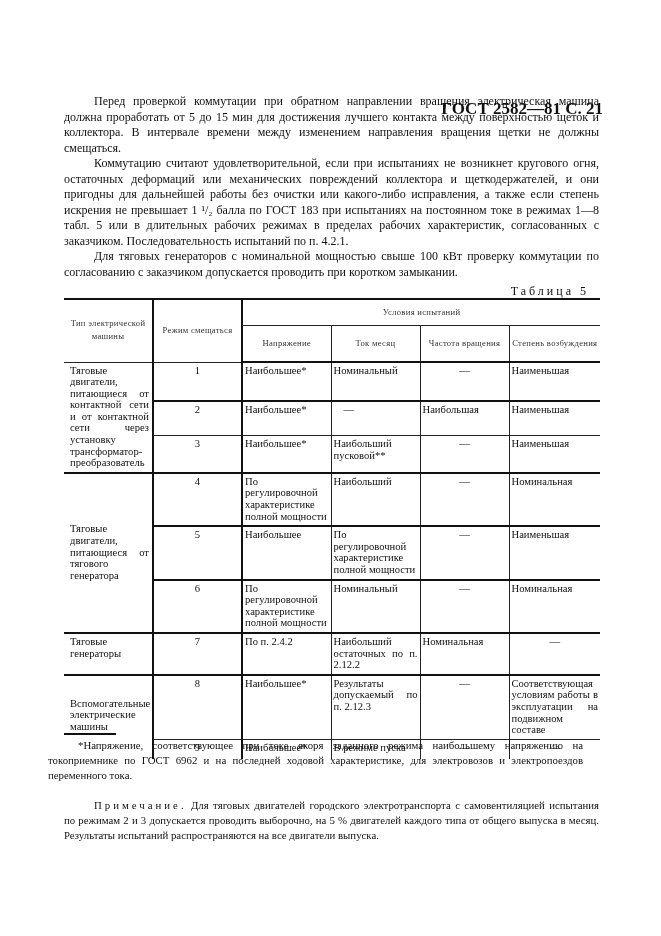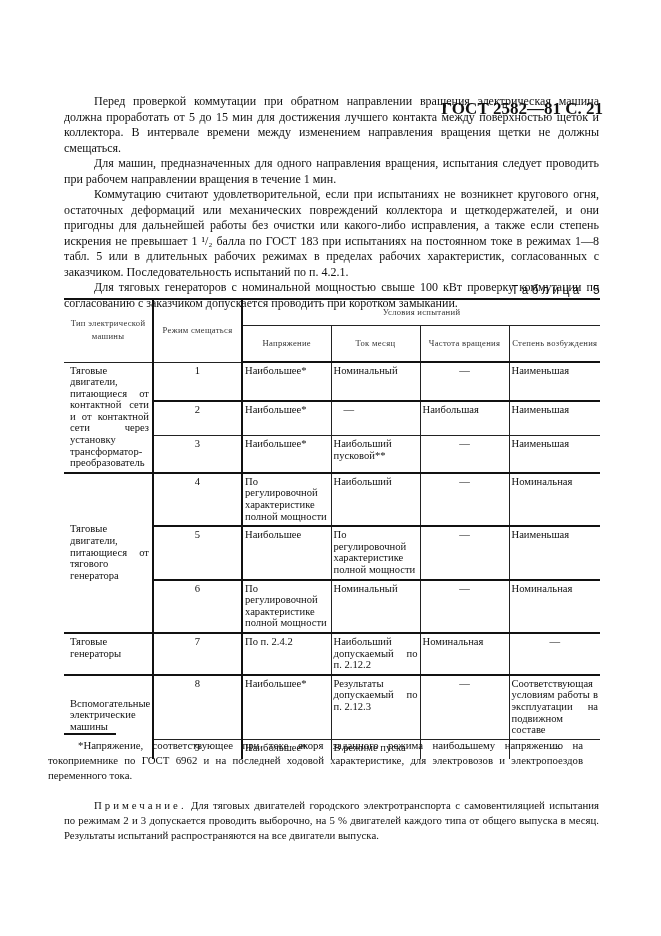--- a/index.html
+++ b/index.html
@@ -1,21 +1,21 @@
 <!DOCTYPE html>
 <html><head>
 <meta charset="utf-8">
 <style>
   html, body { margin:0; padding:0; background:#fff; }
   body { width:661px; height:936px; position:relative; overflow:hidden;
          font-family:"Liberation Serif", serif; color:#111; }
   .hdr { position:absolute; top:68px; right:58px; font-size:17px; font-weight:bold;margin-top:31px; }
   .body-text { position:absolute; left:64px; width:535px; font-size:12px; line-height:15.5px; text-align:justify; }
   .body-text p { margin:0; text-indent:30px; }
-  .tcap { position:absolute; top:284px; right:58px; font-size:12px; letter-spacing:3px;font-family:Liberation Mono, monospace; }
+  .tcap { position:absolute; top:284px; right:72px; font-size:12px; letter-spacing:3px; }
   table.t5 { position:absolute; left:64px; top:298px; width:536px; border-collapse:collapse;
              font-size:10.6px; line-height:11.6px; table-layout:fixed; }
   table.t5 td, table.t5 th { border:1px solid #222; padding:2px 2px 3px 2px; vertical-align:top; }
   table.t5 th { font-weight:normal; font-size:8.6px; letter-spacing:0.3px; color:#333; vertical-align:middle; text-align:center; line-height:13px; }
   table.t5 tr.toprule th { border-top:2.5px solid #111; }
   table.t5 .thick-l { border-left:2.5px solid #111; }
   table.t5 .grp-bot td { border-bottom:2.5px solid #111; }
   table.t5 .hdr-bot th { border-bottom:2.5px solid #111; }
   table.t5 td.type { text-align:justify; padding-left:6px; padding-right:3px; vertical-align:middle; border-left:none; }
   table.t5 th.first { border-left:none; }
@@ -33,21 +33,20 @@
   .note p { margin:0; text-indent:30px; }
   .spaced { letter-spacing:3px; }
 </style>
 </head>
 <body>
 
 <div class="hdr">ГОСТ 2582—81 С. 21</div>
 
 <div class="body-text" style="top:94px;">
   <p>Перед проверкой коммутации при обратном направлении вращения электрическая машина должна проработать от 5 до 15 мин для достижения лучшего контакта между поверхностью щеток и коллектора. В интервале времени между изменением направления вращения щетки не должны смещаться.</p>
-  <p>Для машин, предназначенных для одного направления вращения, испытания следует проводить при рабочем направлении вращения в течение 1 мин.</p>
   <p>Коммутацию считают удовлетворительной, если при испытаниях не возникнет кругового огня, остаточных деформаций или механических повреждений коллектора и щеткодержателей, и они пригодны для дальнейшей работы без очистки или какого-либо исправления, а также если степень искрения не превышает 1 ¹/₂ балла по ГОСТ 183 при испытаниях на постоянном токе в режимах 1—8 табл. 5 или в длительных рабочих режимах в пределах рабочих характеристик, согласованных с заказчиком. Последовательность испытаний по п. 4.2.1.</p>
   <p>Для тяговых генераторов с номинальной мощностью свыше 100 кВт проверку коммутации по согласованию с заказчиком допускается проводить при коротком замыкании.</p>
 </div>
 
 <div class="tcap">Таблица 5</div>
 
 <table class="t5">
   <colgroup>
     <col style="width:89px">
       <col style="width:89px">
@@ -112,21 +111,21 @@
     <td class="thick-l just">По регулировочной характеристике полной мощности</td>
     <td>Номинальный</td>
     <td class="center">—</td>
     <td class="last">Номинальная</td>
   </tr>
 
   <tr class="grp-bot">
     <td class="type" style="vertical-align:top;">Тяговые генераторы</td>
     <td class="mode thick-l">7</td>
     <td class="thick-l">По п. 2.4.2</td>
-    <td class="just">Наибольший допускаемый по п. 2.12.2</td>
+    <td class="just">Наибольший остаточных по п. 2.12.2</td>
     <td>Номинальная</td>
     <td class="center last">—</td>
   </tr>
 
   <tr>
     <td class="type" rowspan="2" style="vertical-align:top; padding-top:22px; border-bottom:none;">Вспомогательные электрические машины</td>
     <td class="mode thick-l">8</td>
     <td class="thick-l">Наибольшее*</td>
     <td class="just">Результаты допускаемый по п. 2.12.3</td>
     <td class="center">—</td>

